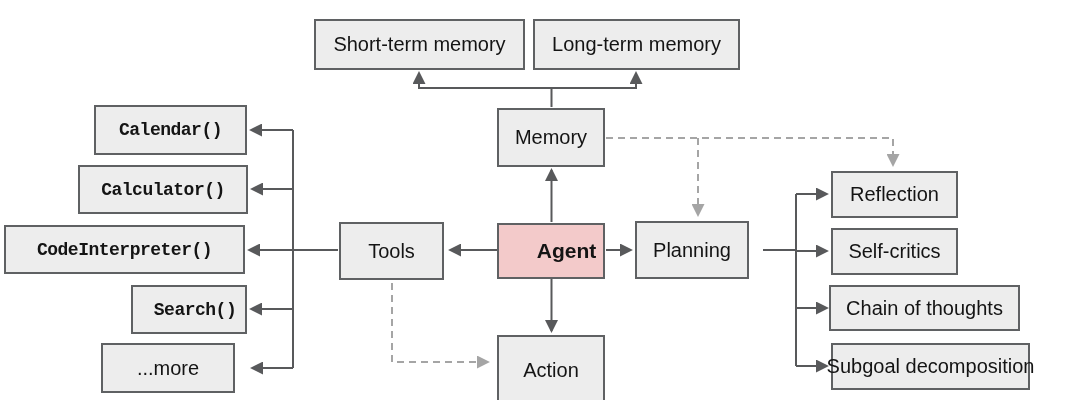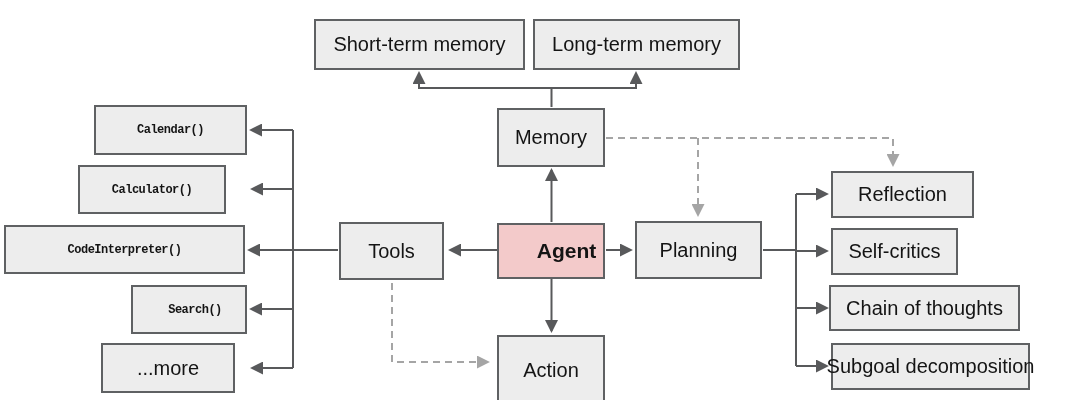--- a/index.html
+++ b/index.html
@@ -30,21 +30,21 @@
   }
   .node--agent {
     background: #f3caca;
     font-weight: bold;
     font-size: 21px;
     padding-left: 31px;
   }
   .node--mono {
     font-family: "Liberation Mono", "DejaVu Sans Mono", monospace;
     font-weight: bold;
-    font-size: 12px;
+    font-size: 18px;
     letter-spacing: -0.5px;
   }
 </style>
 </head>
 <body>
 
 <div class="canvas">
 
   <svg class="edges" viewBox="0 0 1080 400" xmlns="http://www.w3.org/2000/svg">
     <defs>
@@ -90,35 +90,35 @@
   <div class="node" style="left:314px; top:19px; width:211px; height:51px;">Short-term memory</div>
 
   <div class="node" style="left:533px; top:19px; width:207px; height:51px;">Long-term memory</div>
 
   <div class="node" style="left:497px; top:108px; width:108px; height:59px;">Memory</div>
 
   <div class="node node--agent" style="left:497px; top:223px; width:108px; height:56px;">Agent</div>
 
   <div class="node" style="left:339px; top:222px; width:105px; height:58px;">Tools</div>
 
-  <div class="node" style="left:635px; top:221px; width:127px; height:58px;">Planning</div>
+  <div class="node" style="left:635px; top:221px; width:114px; height:58px;">Planning</div>
 
   <div class="node" style="left:497px; top:335px; width:108px; height:71px;">Action</div>
 
   <div class="node node--mono" style="left:94px; top:105px; width:153px; height:50px;">Calendar()</div>
 
-  <div class="node node--mono" style="left:78px; top:165px; width:148px; height:49px;text-align:right;">Calculator()</div>
+  <div class="node node--mono" style="left:78px; top:165px; width:170px; height:49px;text-align:right;">Calculator()</div>
 
   <div class="node node--mono" style="left:4px; top:225px; width:241px; height:49px;">CodeInterpreter()</div>
 
   <div class="node node--mono" style="left:131px; top:285px; width:116px; height:49px;padding-left:12px;">Search()</div>
 
   <div class="node" style="left:101px; top:343px; width:134px; height:50px;">...more</div>
 
-  <div class="node" style="left:831px; top:171px; width:143px; height:47px;">Reflection</div>
+  <div class="node" style="left:831px; top:171px; width:127px; height:47px;">Reflection</div>
 
   <div class="node" style="left:831px; top:228px; width:127px; height:47px;">Self-critics</div>
 
   <div class="node" style="left:829px; top:285px; width:191px; height:46px;">Chain of thoughts</div>
 
   <div class="node" style="left:831px; top:343px; width:199px; height:47px;">Subgoal decomposition</div>
 
 </div>
 
 </body></html>

